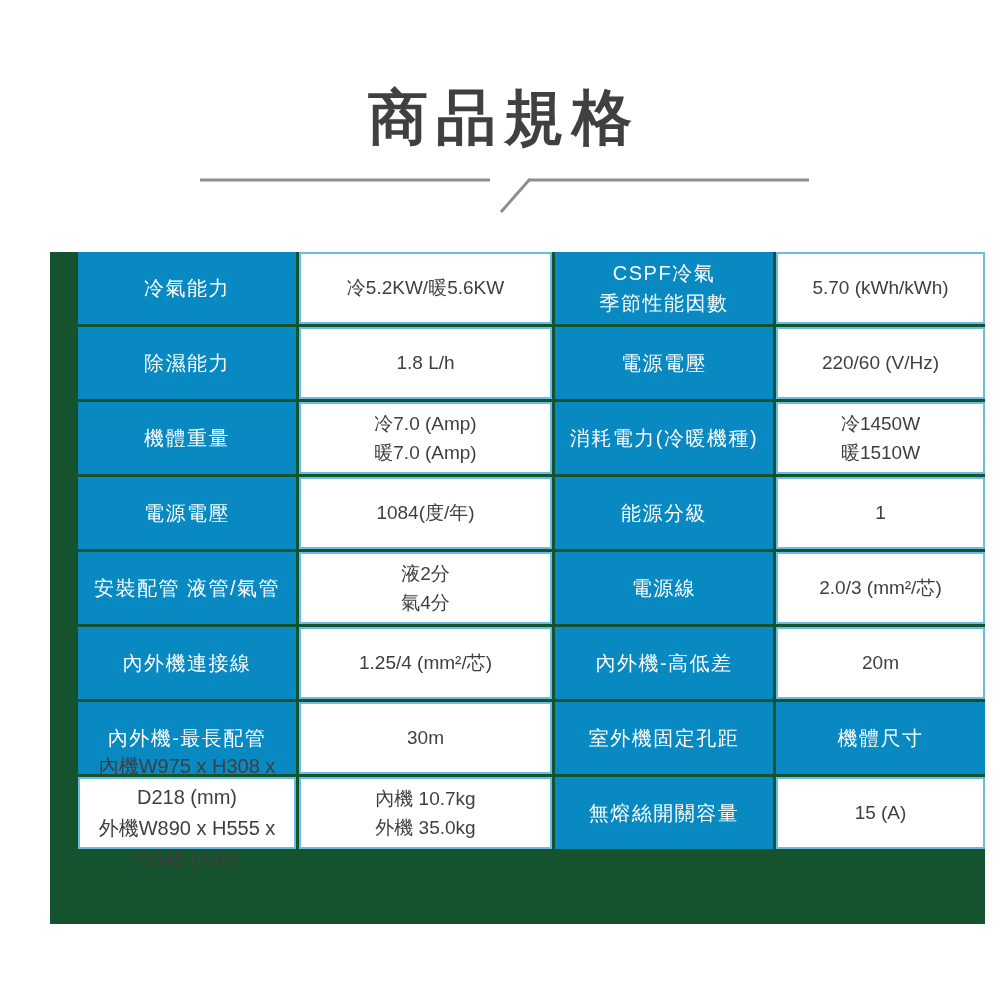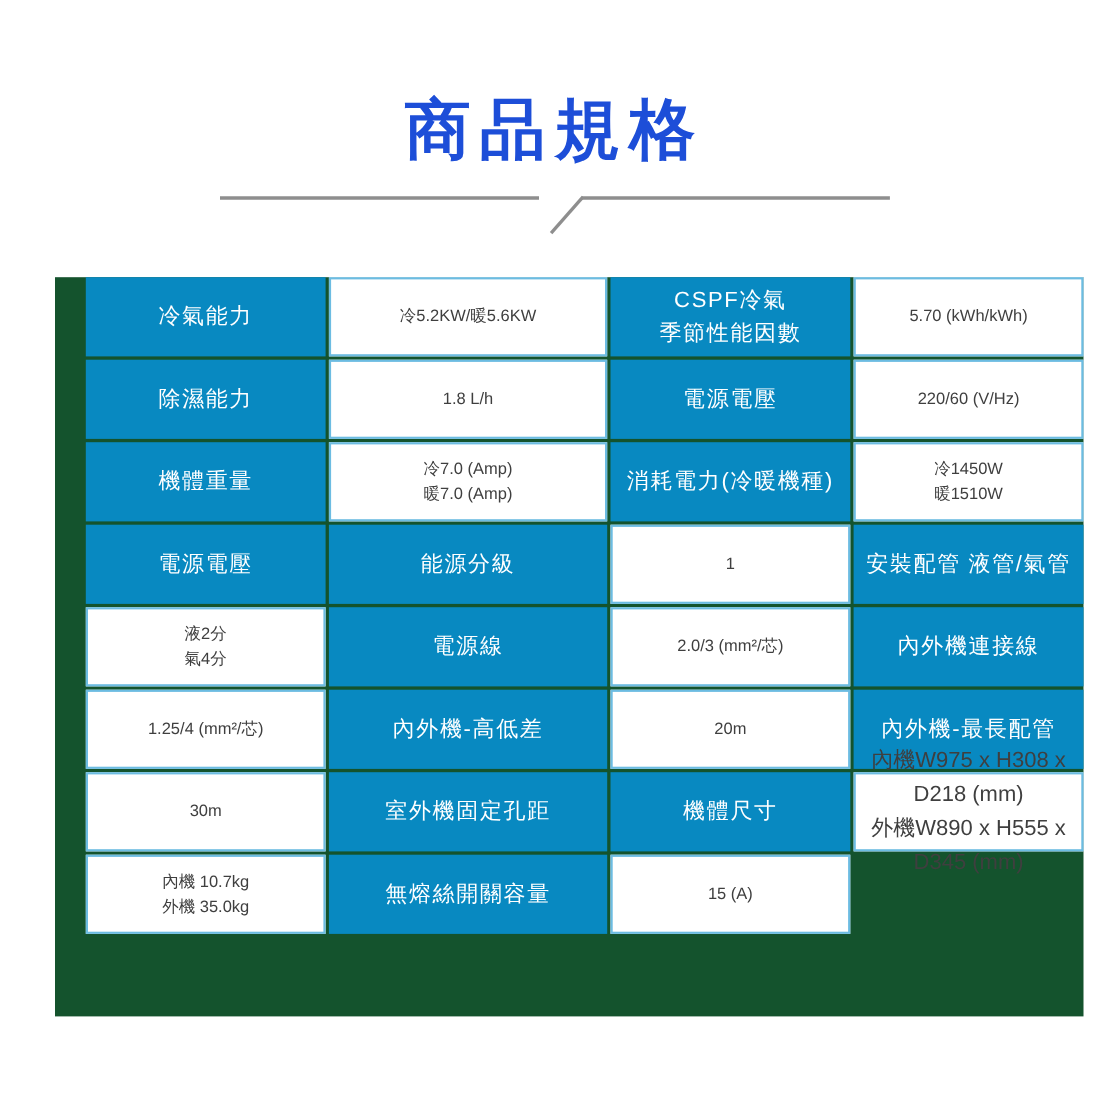--- a/index.html
+++ b/index.html
@@ -11,21 +11,21 @@
     overflow: hidden;
   }
 
   .page-title {
     position: absolute;
     left: 0; top: 78px;
     width: 1000px;
     text-align: center;
     font-size: 60px;
     font-weight: 700;
-    color: #1d4ed8;
+    color: #404040;
     letter-spacing: 8px;
     padding-left: 8px; 
   }
 
   .divider {
     position: absolute;
     left: 150px; top: 150px;
   }
 
   .spec-table {
@@ -52,21 +52,21 @@
     color: #ffffff;
     font-size: 20px;
     letter-spacing: 1.5px;
     line-height: 1.5;
   }
 
   .value {
     background: #ffffff;
     border: 2px solid #6cbce2;
     color: #3f3f3f;
-    font-size: 15px;
+    font-size: 19px;
     line-height: 1.55;
   }
 
   .value.sm { font-size: 20px; }
 
   .empty { background: transparent; border: none; }
 </style>
 </head>
 <body>
 
@@ -94,20 +94,21 @@
   <div class="cell value">220/60 (V/Hz)</div>
 
   <div class="cell label">機體重量</div>
   <div class="cell value">冷7.0 (Amp)
 暖7.0 (Amp)</div>
   <div class="cell label">消耗電力(冷暖機種)</div>
   <div class="cell value">冷1450W
 暖1510W</div>
 
   <div class="cell label">電源電壓</div>
+  <div class="cell value">1084(度/年)</div>
   <div class="cell label">能源分級</div>
   <div class="cell value">1</div>
 
   <div class="cell label">安裝配管 液管/氣管</div>
   <div class="cell value">液2分
 氣4分</div>
   <div class="cell label">電源線</div>
   <div class="cell value">2.0/3 (mm²/芯)</div>
 
   <div class="cell label">內外機連接線</div>

